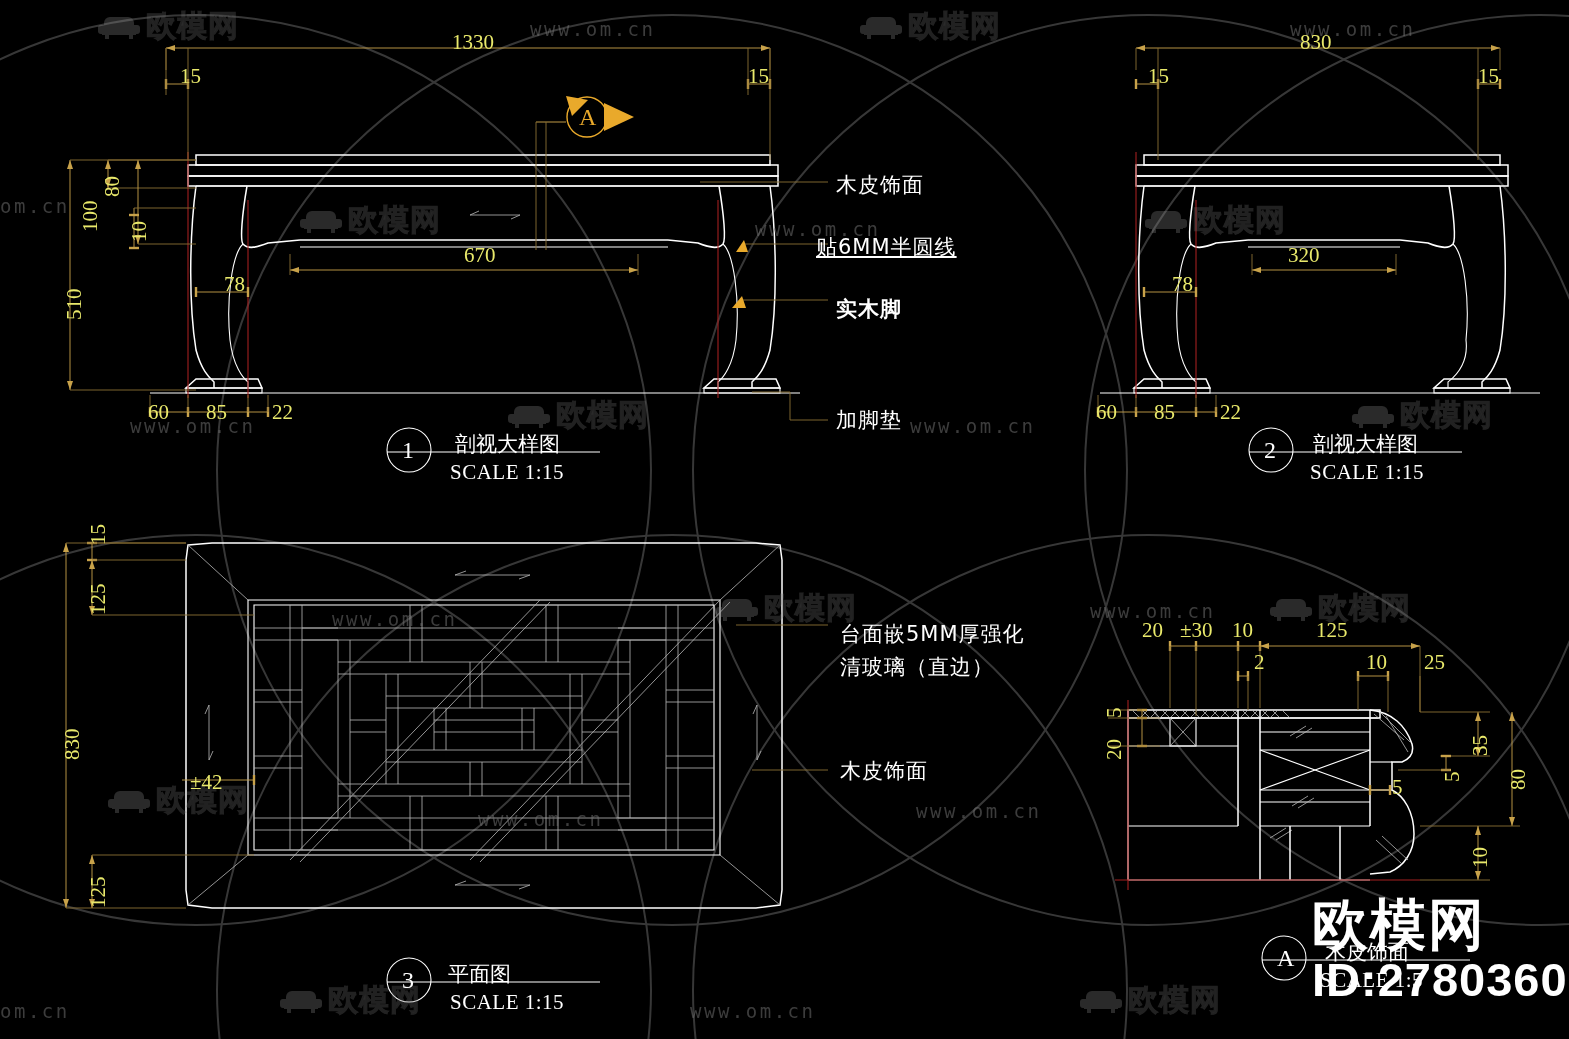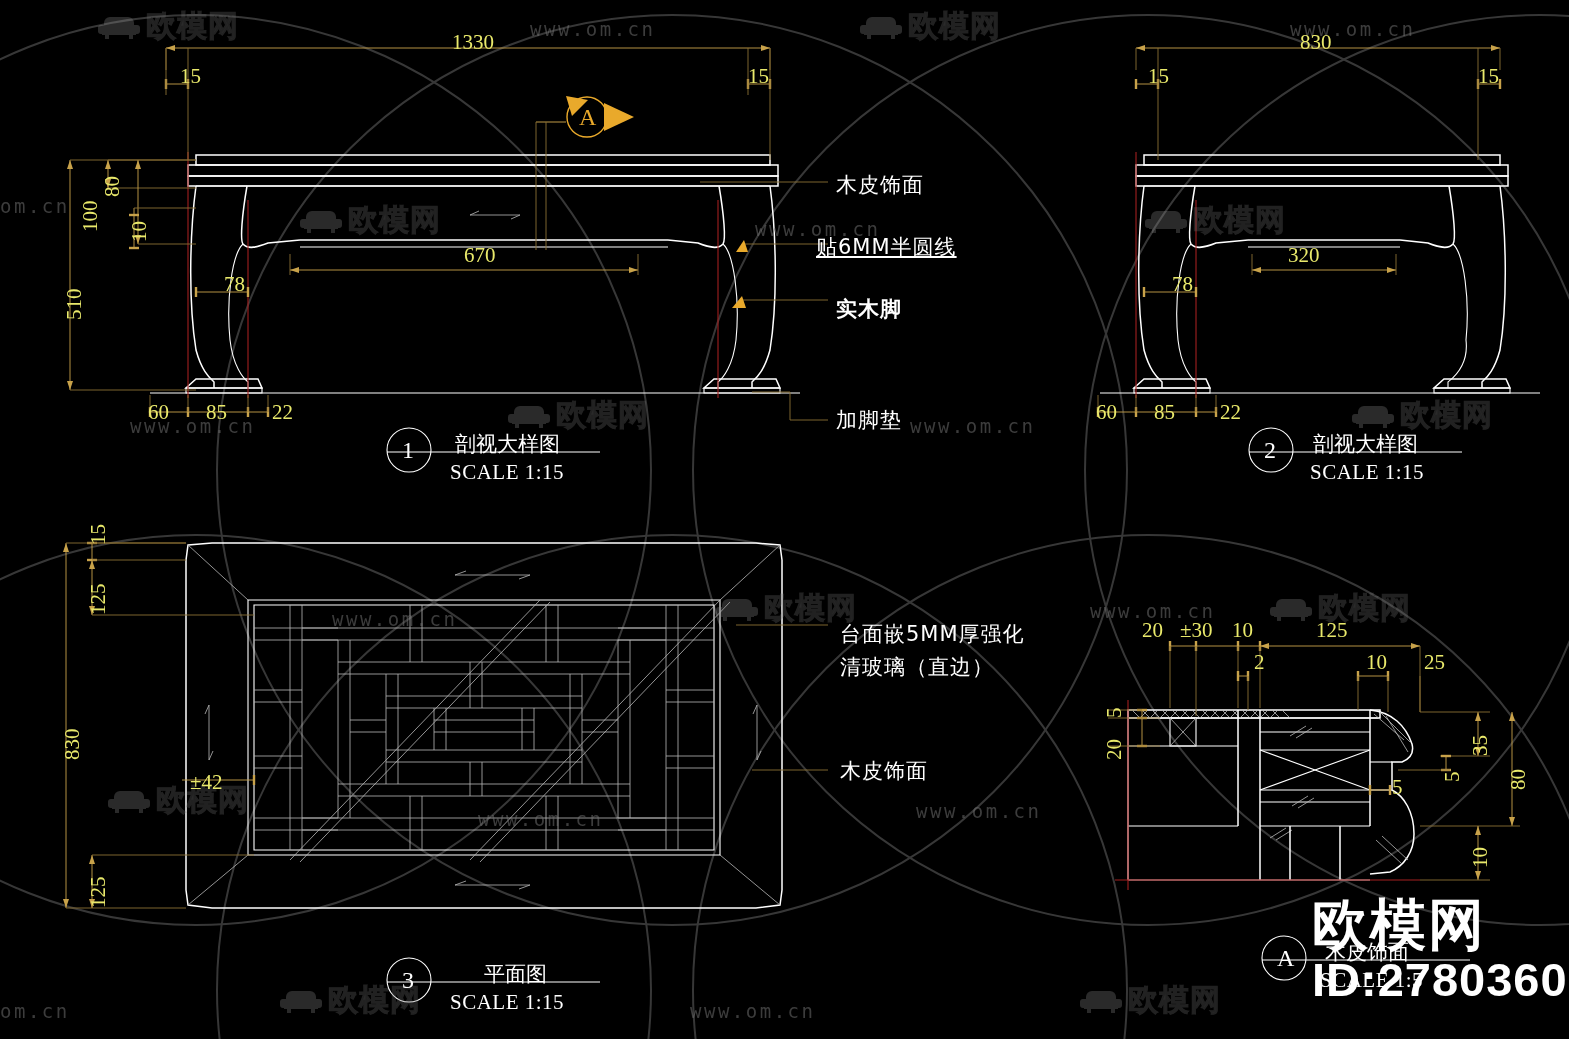--- a/index.html
+++ b/index.html
@@ -769,21 +769,21 @@
 
   <div class="bubnum" style="left:402px;top:437px;">1</div>
   <div class="lbl ttl-cn" style="left:455px;top:430px;">剖视大样图</div>
   <div class="lbl sc" style="left:450px;top:460px;">SCALE 1:15</div>
 
   <div class="bubnum" style="left:1264px;top:437px;">2</div>
   <div class="lbl ttl-cn" style="left:1313px;top:430px;">剖视大样图</div>
   <div class="lbl sc" style="left:1310px;top:460px;">SCALE 1:15</div>
 
   <div class="bubnum" style="left:402px;top:967px;">3</div>
-  <div class="lbl ttl-cn" style="left:484px;top:960px;text-align:right;">平面图</div>
+  <div class="lbl ttl-cn" style="left:448px;top:960px;text-align:right;">平面图</div>
   <div class="lbl sc" style="left:450px;top:990px;">SCALE 1:15</div>
 
   <div class="bubnum" style="left:1277px;top:945px;">A</div>
   <div class="lbl ttl-cn" style="left:1325px;top:938px;">木皮饰面</div>
   <div class="lbl sc" style="left:1320px;top:968px;">SCALE 1:5</div>
 
   <div class="amark" style="left:579px;top:104px;">A</div>
 
 </div>
 

